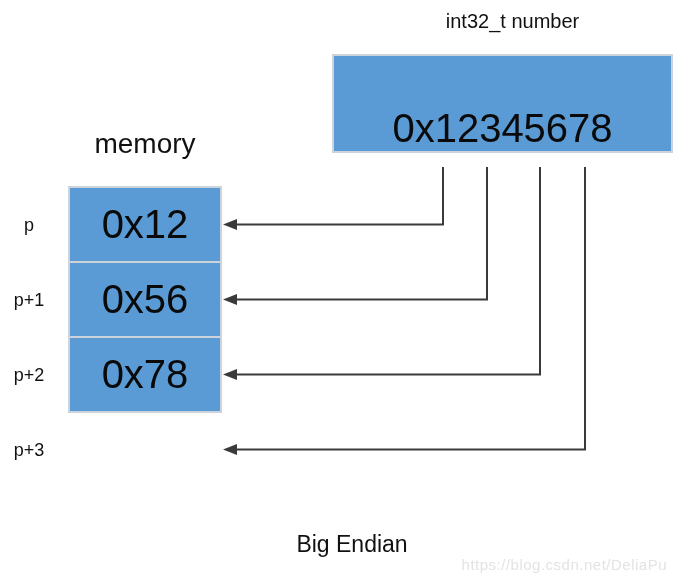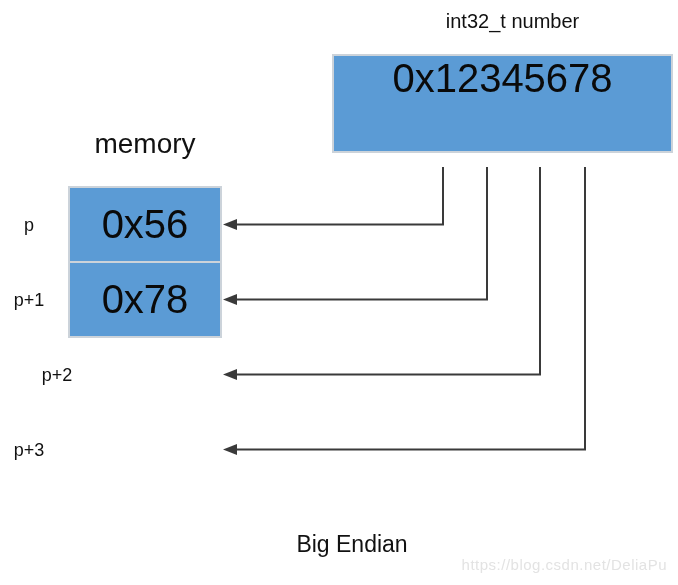--- a/index.html
+++ b/index.html
@@ -26,21 +26,21 @@
   .head{fill:var(--arrow,#3a3a3a);stroke:none;}
   .int32-label{
     position:absolute;left:342px;top:10px;width:341px;
     text-align:center;font-size:20px;color:#111;
   }
   .number-box{
     position:absolute;left:332px;top:54px;width:341px;height:99px;
     background:var(--cell-fill);
     border:2px solid var(--cell-border);
     box-sizing:border-box;
-    display:flex;align-items:flex-start;justify-content:center;
+    display:flex;align-items:flex-end;justify-content:center;
     font-size:40px;color:#0a0a0a;
   }
   .memory-label{
     position:absolute;left:68px;top:128px;width:154px;
     text-align:center;font-size:28px;color:#111;
   }
   .memory-column{
     position:absolute;left:68px;top:186px;width:154px;
   }
   .cell{
@@ -51,21 +51,21 @@
     display:flex;align-items:center;justify-content:center;
     font-size:40px;color:#0a0a0a;
   }
   .cell + .cell{margin-top:-2px;}
   .ptr-label{
     position:absolute;left:0;width:58px;
     text-align:center;font-size:18px;line-height:24px;color:#111;
   }
   .ptr-0{top:213px;}
   .ptr-1{top:288px;}
-  .ptr-2{top:363px;padding-left:28px;}
+  .ptr-2{top:363px;}
   .ptr-3{top:438px;}
   .caption{
     position:absolute;left:240px;top:531px;width:224px;
     text-align:center;font-size:23px;color:#111;
   }
   .watermark{
     position:absolute;right:11px;top:556px;
     font-size:15px;color:var(--watermark,#e3e3e3);
     letter-spacing:0.5px;
   }
@@ -97,20 +97,23 @@
   <div class="int32-label">int32_t number</div>
 
   <div class="number-box">
     <span>0x12345678</span>
   </div>
 
   <div class="memory-label">memory</div>
 
   <div class="memory-column">
     <div class="cell">
+      <span>0x12</span>
+    </div>
+    <div class="cell">
       <span>0x56</span>
     </div>
     <div class="cell">
       <span>0x78</span>
     </div>
   </div>
 
   <div class="ptr-label ptr-0">p</div>
   <div class="ptr-label ptr-1">p+1</div>
   <div class="ptr-label ptr-2">p+2</div>

